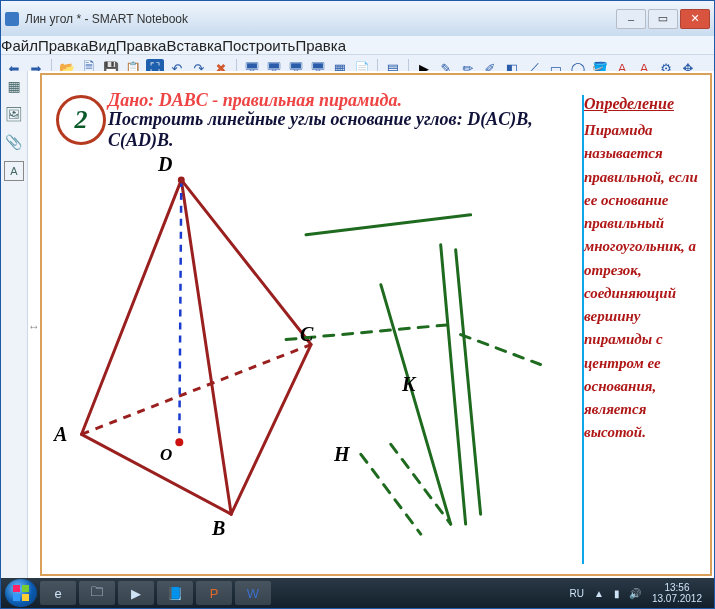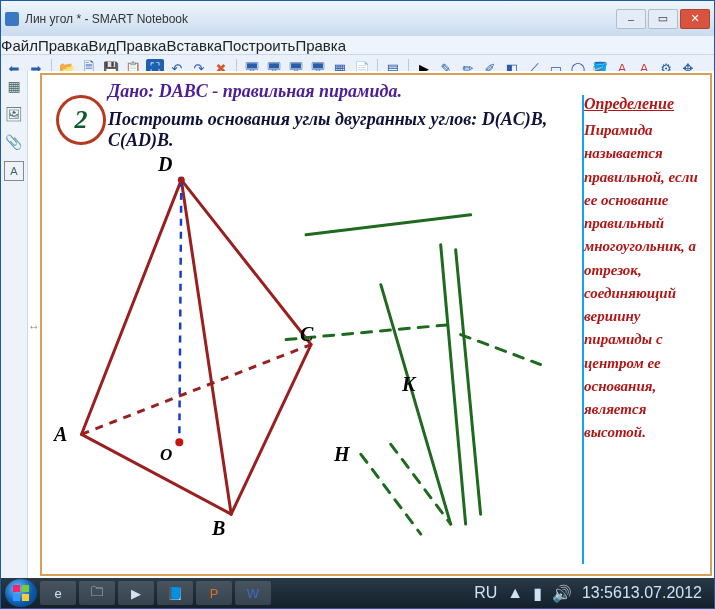--- a/index.html
+++ b/index.html
@@ -15,25 +15,25 @@
   .tb{width:18px;height:18px;display:flex;align-items:center;justify-content:center;font-size:13px;color:#2a5ca9}
   .sep{width:1px;height:18px;background:#bcc9db;margin:0 2px}
   .workspace{position:absolute;top:70px;bottom:30px;left:0;right:0;display:flex;background:#fff}
   .sidetools{width:26px;background:#eef3fa;border-right:1px solid #cdd9e8;display:flex;flex-direction:column;align-items:center;padding-top:6px;gap:10px}
   .sidetools div{width:18px;height:18px;display:flex;align-items:center;justify-content:center;font-size:14px;color:#466}
   .leftedge{width:12px;display:flex;align-items:center;justify-content:center;color:#888;font-size:12px}
   .canvas{flex:1;position:relative;background:#fff;border:2px solid #d9a05a;margin:2px 2px 2px 0;overflow:hidden}
   .taskbar{position:absolute;left:0;right:0;bottom:0;height:30px;background:linear-gradient(#2a3946,#13202c);display:flex;align-items:center;padding:0 4px;gap:3px}
   .taskbar .orb{width:32px;height:28px;border-radius:50%;background:radial-gradient(circle at 40% 35%,#6fc1ff,#0a5bb0 55%,#083a70);display:flex;align-items:center;justify-content:center}
   .tbtn{width:36px;height:24px;background:rgba(255,255,255,.15);border-radius:2px;display:flex;align-items:center;justify-content:center;color:#cfe3f7;font-size:13px}
-  .tray{margin-left:auto;display:flex;align-items:center;gap:10px;color:#cfe3f7;font-size:16px;padding-right:8px}
-  .tray .block{display:flex;flex-direction:row;align-items:center;line-height:1.1}
+  .tray{margin-left:auto;display:flex;align-items:center;gap:10px;color:#cfe3f7;font-size:10px;padding-right:8px}
+  .tray .block{display:flex;flex-direction:column;align-items:center;line-height:1.1}
   
   .numcircle{position:absolute;left:14px;top:20px;width:44px;height:44px;border:3px solid #b53a1f;border-radius:50%;display:flex;align-items:center;justify-content:center;font:italic bold 26px 'Times New Roman',serif;color:#0a5a2a}
-  .given{position:absolute;left:66px;top:6px;right:140px;font:italic bold 18px 'Times New Roman',serif;color:#4c1d95}
+  .given{position:absolute;left:66px;top:15px;right:140px;font:italic bold 18px 'Times New Roman',serif;color:#ef4444}
   .task{position:absolute;left:66px;top:34px;right:140px;font:italic bold 18px 'Times New Roman',serif;color:#11123a}
   .defpanel{position:absolute;right:6px;top:20px;width:120px;bottom:10px;border-left:2px solid #0ea5e9;padding-left:0}
   .defhead{font:italic bold 16px 'Times New Roman',serif;color:#b01818;text-decoration:underline;margin-bottom:6px}
   .defbody{font:italic bold 15px 'Times New Roman',serif;color:#b01818;line-height:1.55}
   .geom{position:absolute;left:0;top:70px;right:130px;bottom:0}
   .lbl{position:absolute;font:italic bold 20px 'Times New Roman',serif;color:#000}
 </style>
 </head>
 <body>
 
@@ -102,21 +102,21 @@
       <div>▦</div>
       <div>🖼</div>
       <div>📎</div>
       <div style="border:1px solid #888;font-size:11px">A</div>
     </div>
     <div class="leftedge">↔</div>
 
     <div class="canvas">
       <div class="numcircle">2</div>
       <div class="given">Дано: DABC - правильная пирамида.</div>
-      <div class="task">Построить основания углы двугранных углов: D(AC)B, C(AD)B.</div>
+      <div class="task">Построить линейные углы основание углов: D(AC)B, C(AD)B.</div>
 
       <div class="defpanel">
         <div class="defhead">Определение</div>
         <div class="defbody">Пирамида называется правильной, если ее основание правильный многоугольник, а отрезок, соединяющий вершину пирамиды с центром ее основания, является высотой.</div>
       </div>
 
       <div class="geom">
         <svg viewBox="0 0 520 430" width="100%" height="100%">
 
           <g stroke="#9a1f1f" stroke-width="3" fill="none" stroke-linecap="round">

